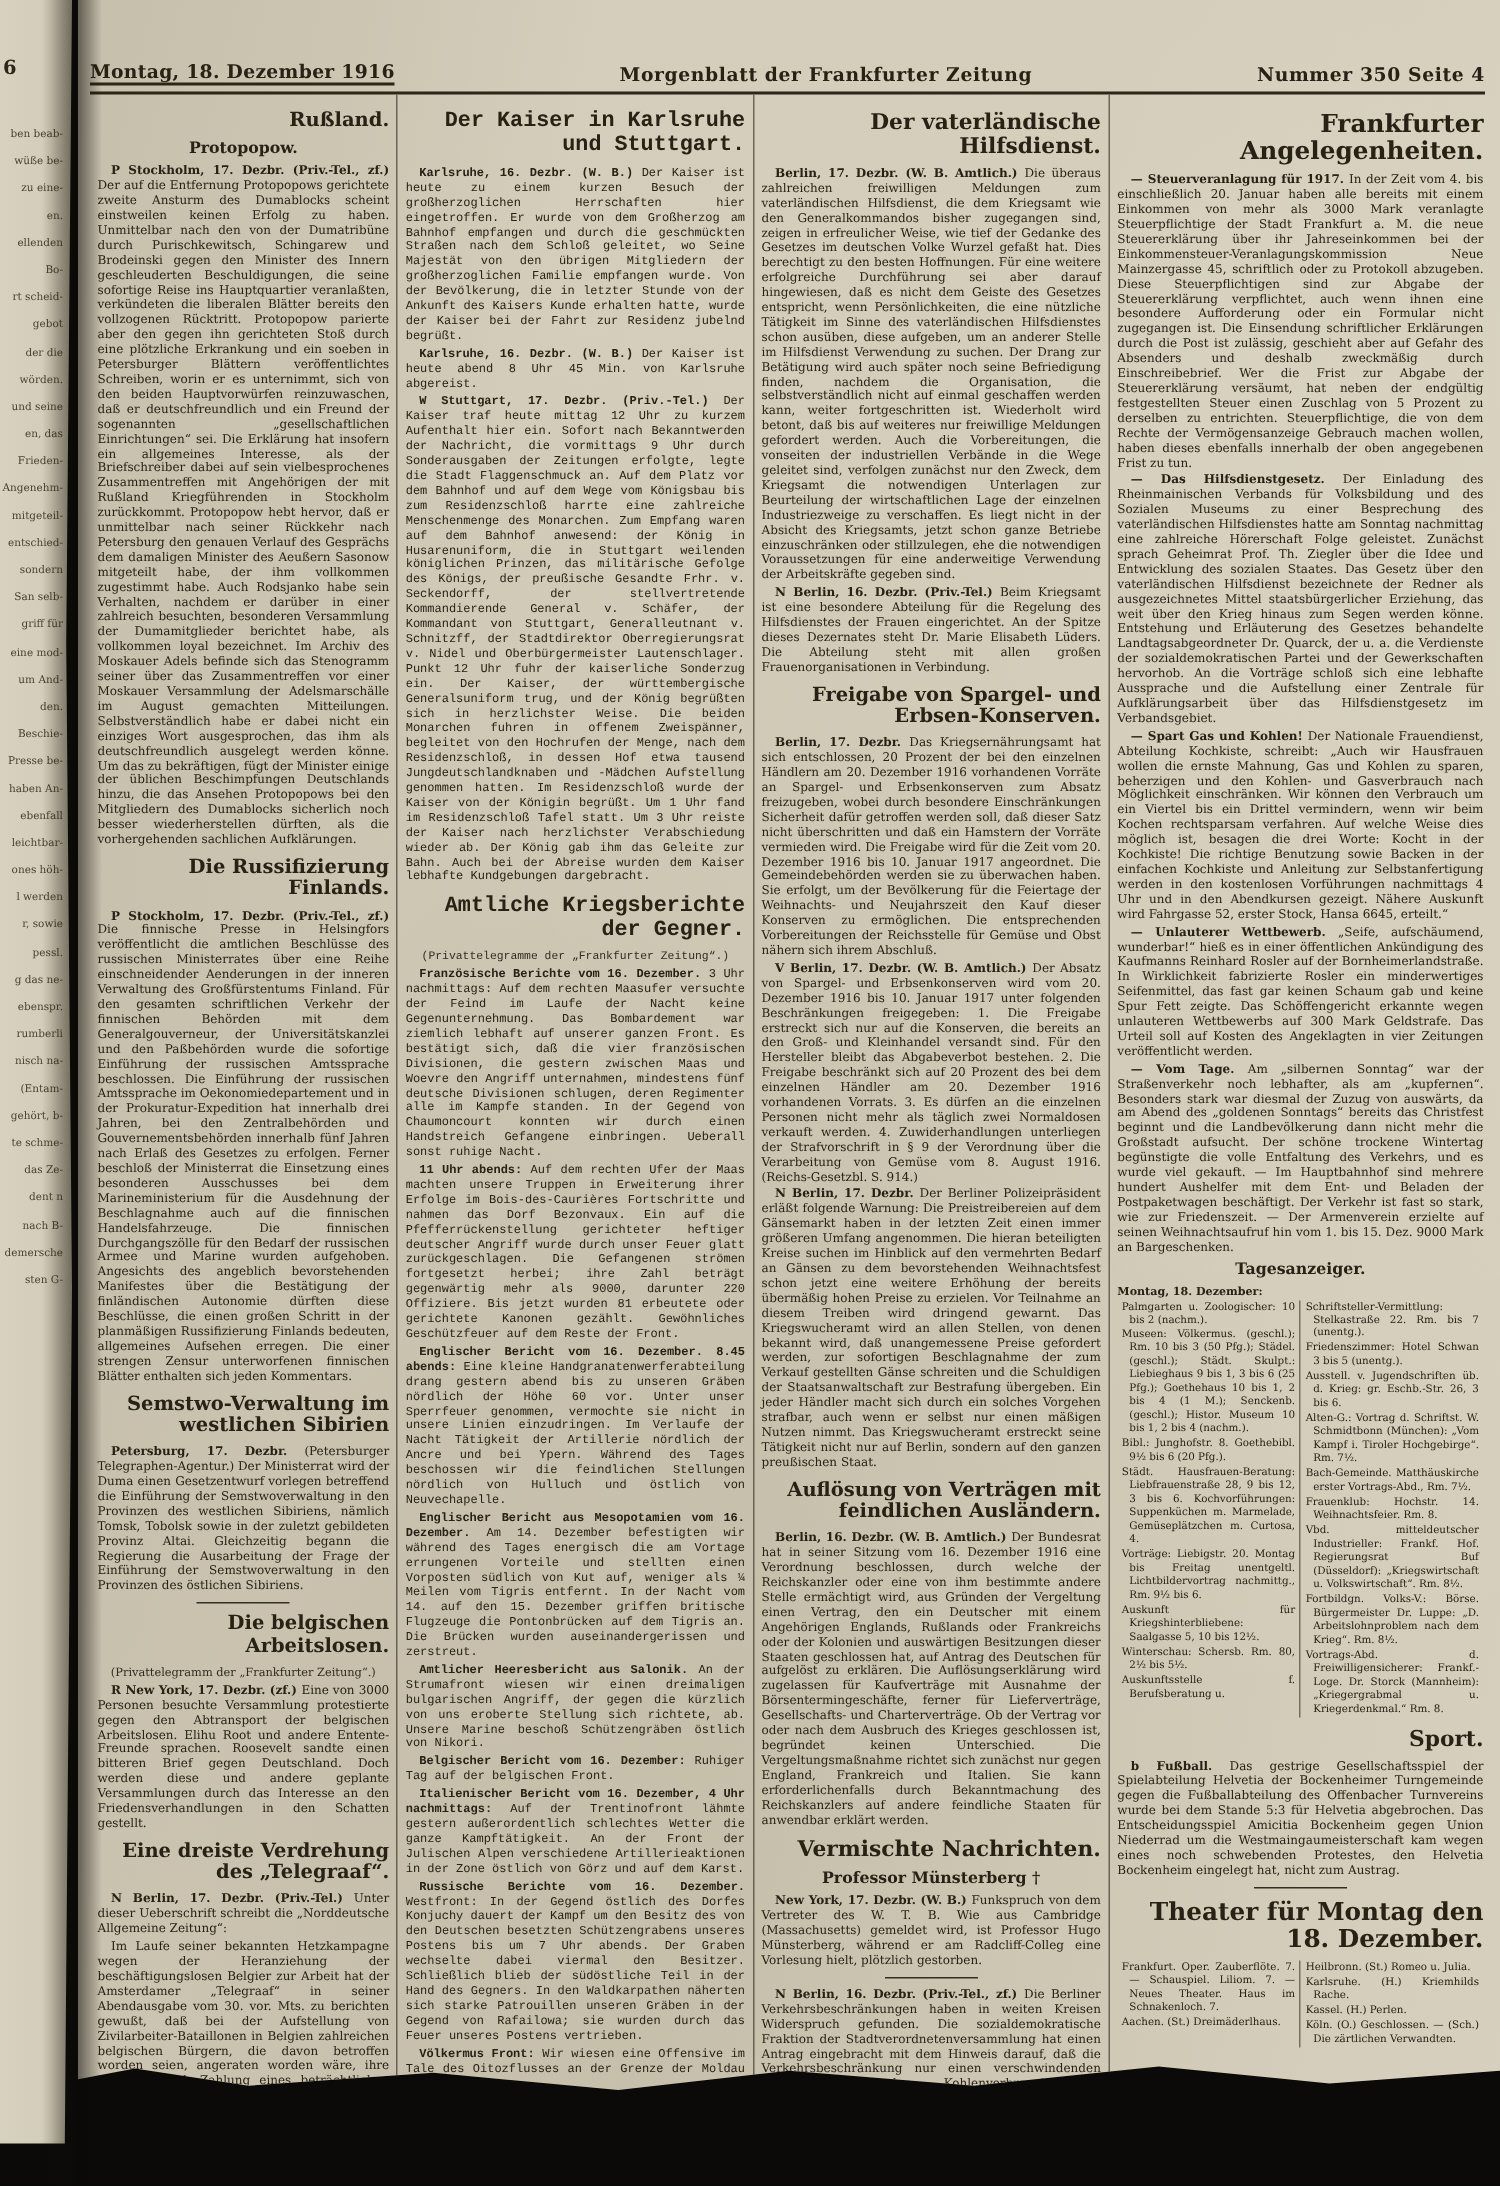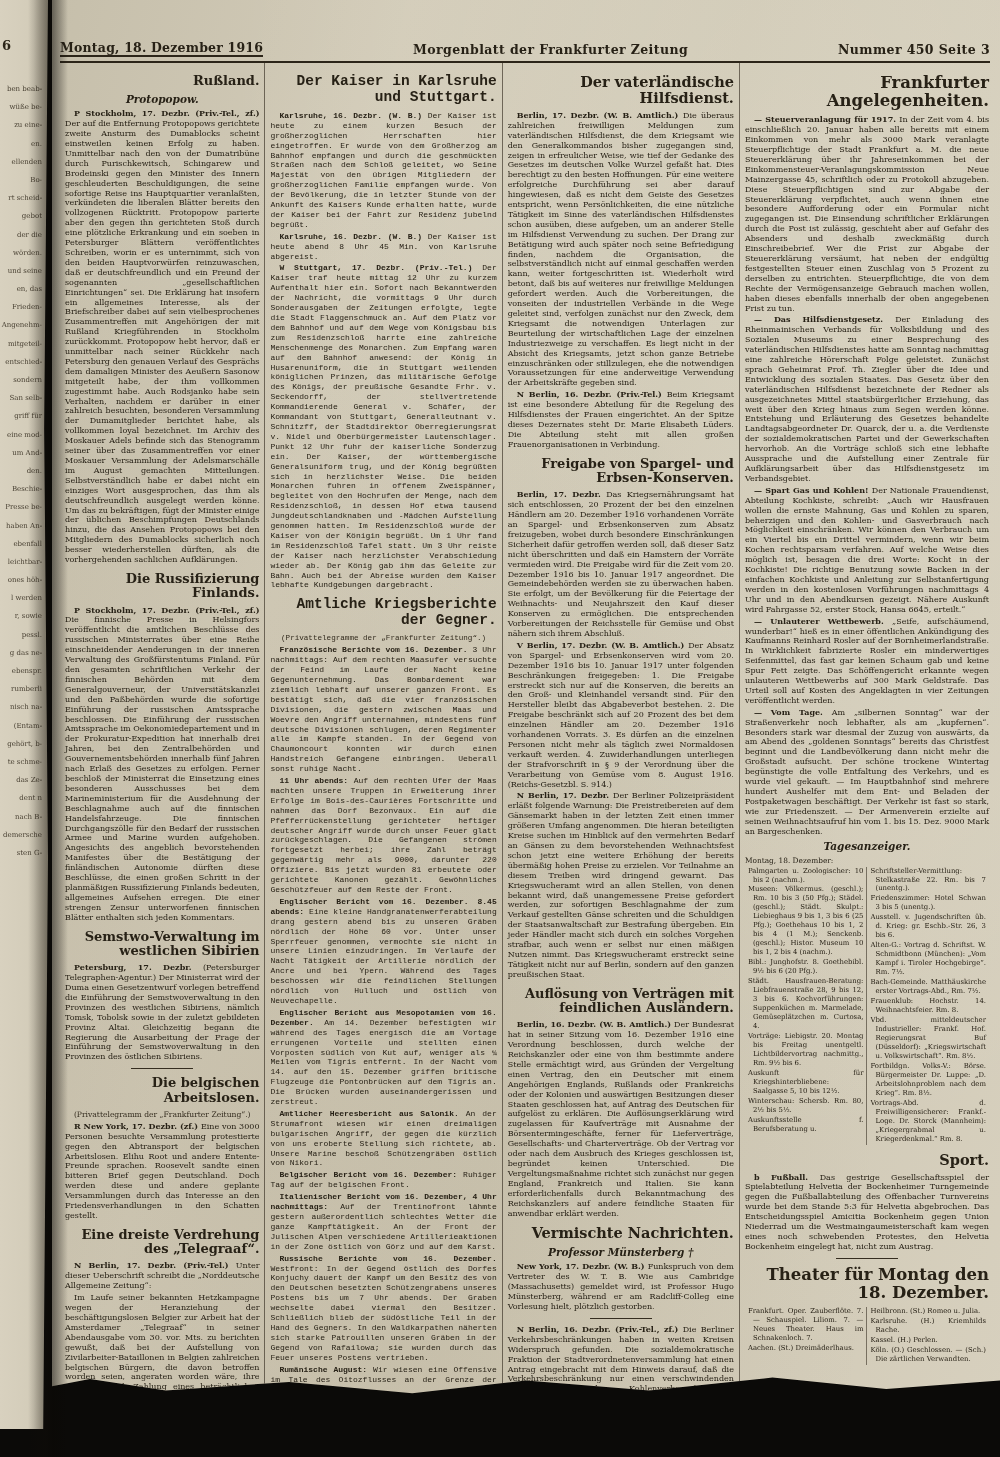--- a/index.html
+++ b/index.html
@@ -47,30 +47,30 @@
   .col + .col{border-left:1px solid rgba(42,34,22,.6);}
   .c0{width:196px;}
   .c1{width:228px;font-family:Liberation Mono, monospace;}
   .c2{width:228px;}
   .c3{width:246px;}
   
   .hl{font-weight:bold;text-align:right;margin:7px 0 5px;line-height:1.1;}
   .hl.md{font-size:13px;}
   .hl.lg{font-size:14.5px;}
   .hl.xl{font-size:16.5px;}
-  .sub{font-weight:bold;text-align:center;font-size:10.5px;margin:3px 0 4px;font-style:italic;}
+  .sub{font-weight:bold;text-align:center;font-size:10.5px;margin:3px 0 4px;}
   .note{text-align:center;font-size:7.6px;margin:0 0 3px;color:#332b1e;}
   .para{font-size:8px;line-height:1.24;text-align:justify;margin:0 0 2px;text-indent:9px;}
   .para .lead{font-weight:bold;}
   .rule{width:62px;border-top:1.6px solid #352d20;margin:6px auto;}
   
   .twocol{display:flex;font-size:6.9px;line-height:1.3;margin:2px 0 3px;}
   .twocol .half{width:50%;padding:0 3px;}
   .twocol .half + .half{border-left:1px solid rgba(42,34,22,.55);}
-  .tc-head{text-align:left;font-weight:normal;font-size:7.4px;margin-bottom:1px;}
+  .tc-head{text-align:left;font-weight:bold;font-size:7.4px;margin-bottom:1px;}
   .entry{margin:0 0 1px;text-indent:-5px;padding-left:5px;text-align:justify;}
   
   .foot{position:absolute;left:0;bottom:0;width:1000px;height:28px;background:#0b0a08;}
 </style>
 </head>
 <body>
 
 <div class="prev-page">
   <div class="prev-pageno">6</div>
   <div style="margin-top:80px;">
@@ -118,21 +118,21 @@
       <div class="frag">demersche</div>
       <div class="frag">sten G-</div>
     </div>
 </div>
 <div class="gutter-shadow"></div>
 
 <div class="paper">
   <div class="masthead">
     <span class="mh-date">Montag, 18. Dezember 1916</span>
     <span class="mh-title">Morgenblatt der Frankfurter Zeitung</span>
-    <span class="mh-number">Nummer 450  Seite 3</span>
+    <span class="mh-number">Nummer 350  Seite 4</span>
   </div>
   <div class="cols">
     <div class="col c0">
         <div class="hl md">Rußland.</div>
         <div class="sub">Protopopow.</div>
         <p class="para"><b class="lead">P Stockholm, 17. Dezbr. (Priv.-Tel., zf.) </b>Der auf die Entfernung Protopopows gerichtete zweite Ansturm des Dumablocks scheint einstweilen keinen Erfolg zu haben. Unmittelbar nach den von der Dumatribüne durch Purischkewitsch, Schingarew und Brodeinski gegen den Minister des Innern geschleuderten Beschuldigungen, die seine sofortige Reise ins Hauptquartier veranlaßten, verkündeten die liberalen Blätter bereits den vollzogenen Rücktritt. Protopopow parierte aber den gegen ihn gerichteten Stoß durch eine plötzliche Erkrankung und ein soeben in Petersburger Blättern veröffentlichtes Schreiben, worin er es unternimmt, sich von den beiden Hauptvorwürfen reinzuwaschen, daß er deutschfreundlich und ein Freund der sogenannten „gesellschaftlichen Einrichtungen“ sei. Die Erklärung hat insofern ein allgemeines Interesse, als der Briefschreiber dabei auf sein vielbesprochenes Zusammentreffen mit Angehörigen der mit Rußland Kriegführenden in Stockholm zurückkommt. Protopopow hebt hervor, daß er unmittelbar nach seiner Rückkehr nach Petersburg den genauen Verlauf des Gesprächs dem damaligen Minister des Aeußern Sasonow mitgeteilt habe, der ihm vollkommen zugestimmt habe. Auch Rodsjanko habe sein Verhalten, nachdem er darüber in einer zahlreich besuchten, besonderen Versammlung der Dumamitglieder berichtet habe, als vollkommen loyal bezeichnet. Im Archiv des Moskauer Adels befinde sich das Stenogramm seiner über das Zusammentreffen vor einer Moskauer Versammlung der Adelsmarschälle im August gemachten Mitteilungen. Selbstverständlich habe er dabei nicht ein einziges Wort ausgesprochen, das ihm als deutschfreundlich ausgelegt werden könne. Um das zu bekräftigen, fügt der Minister einige der üblichen Beschimpfungen Deutschlands hinzu, die das Ansehen Protopopows bei den Mitgliedern des Dumablocks sicherlich noch besser wiederherstellen dürften, als die vorhergehenden sachlichen Aufklärungen.</p>
         <div class="hl md">Die Russifizierung Finlands.</div>
         <p class="para"><b class="lead">P Stockholm, 17. Dezbr. (Priv.-Tel., zf.) </b>Die finnische Presse in Helsingfors veröffentlicht die amtlichen Beschlüsse des russischen Ministerrates über eine Reihe einschneidender Aenderungen in der inneren Verwaltung des Großfürstentums Finland. Für den gesamten schriftlichen Verkehr der finnischen Behörden mit dem Generalgouverneur, der Universitätskanzlei und den Paßbehörden wurde die sofortige Einführung der russischen Amtssprache beschlossen. Die Einführung der russischen Amtssprache im Oekonomiedepartement und in der Prokuratur-Expedition hat innerhalb drei Jahren, bei den Zentralbehörden und Gouvernementsbehörden innerhalb fünf Jahren nach Erlaß des Gesetzes zu erfolgen. Ferner beschloß der Ministerrat die Einsetzung eines besonderen Ausschusses bei dem Marineministerium für die Ausdehnung der Beschlagnahme auch auf die finnischen Handelsfahrzeuge. Die finnischen Durchgangszölle für den Bedarf der russischen Armee und Marine wurden aufgehoben. Angesichts des angeblich bevorstehenden Manifestes über die Bestätigung der finländischen Autonomie dürften diese Beschlüsse, die einen großen Schritt in der planmäßigen Russifizierung Finlands bedeuten, allgemeines Aufsehen erregen. Die einer strengen Zensur unterworfenen finnischen Blätter enthalten sich jeden Kommentars.</p>
         <div class="hl md">Semstwo-Verwaltung im westlichen Sibirien</div>
         <p class="para"><b class="lead">Petersburg, 17. Dezbr. </b>(Petersburger Telegraphen-Agentur.) Der Ministerrat wird der Duma einen Gesetzentwurf vorlegen betreffend die Einführung der Semstwoverwaltung in den Provinzen des westlichen Sibiriens, nämlich Tomsk, Tobolsk sowie in der zuletzt gebildeten Provinz Altai. Gleichzeitig begann die Regierung die Ausarbeitung der Frage der Einführung der Semstwoverwaltung in den Provinzen des östlichen Sibiriens.</p>
@@ -152,21 +152,21 @@
         <div class="hl lg">Amtliche Kriegsberichte der Gegner.</div>
         <div class="note">(Privattelegramme der „Frankfurter Zeitung“.)</div>
         <p class="para"><b class="lead">Französische Berichte vom 16. Dezember. </b>3 Uhr nachmittags: Auf dem rechten Maasufer versuchte der Feind im Laufe der Nacht keine Gegenunternehmung. Das Bombardement war ziemlich lebhaft auf unserer ganzen Front. Es bestätigt sich, daß die vier französischen Divisionen, die gestern zwischen Maas und Woevre den Angriff unternahmen, mindestens fünf deutsche Divisionen schlugen, deren Regimenter alle im Kampfe standen. In der Gegend von Chaumoncourt konnten wir durch einen Handstreich Gefangene einbringen. Ueberall sonst ruhige Nacht.</p>
         <p class="para"><b class="lead">11 Uhr abends: </b>Auf dem rechten Ufer der Maas machten unsere Truppen in Erweiterung ihrer Erfolge im Bois-des-Caurières Fortschritte und nahmen das Dorf Bezonvaux. Ein auf die Pfefferrückenstellung gerichteter heftiger deutscher Angriff wurde durch unser Feuer glatt zurückgeschlagen. Die Gefangenen strömen fortgesetzt herbei; ihre Zahl beträgt gegenwärtig mehr als 9000, darunter 220 Offiziere. Bis jetzt wurden 81 erbeutete oder gerichtete Kanonen gezählt. Gewöhnliches Geschützfeuer auf dem Reste der Front.</p>
         <p class="para"><b class="lead">Englischer Bericht vom 16. Dezember. 8.45 abends: </b>Eine kleine Handgranatenwerferabteilung drang gestern abend bis zu unseren Gräben nördlich der Höhe 60 vor. Unter unser Sperrfeuer genommen, vermochte sie nicht in unsere Linien einzudringen. Im Verlaufe der Nacht Tätigkeit der Artillerie nördlich der Ancre und bei Ypern. Während des Tages beschossen wir die feindlichen Stellungen nördlich von Hulluch und östlich von Neuvechapelle.</p>
         <p class="para"><b class="lead">Englischer Bericht aus Mesopotamien vom 16. Dezember. </b>Am 14. Dezember befestigten wir während des Tages energisch die am Vortage errungenen Vorteile und stellten einen Vorposten südlich von Kut auf, weniger als ¼ Meilen vom Tigris entfernt. In der Nacht vom 14. auf den 15. Dezember griffen britische Flugzeuge die Pontonbrücken auf dem Tigris an. Die Brücken wurden auseinandergerissen und zerstreut.</p>
         <p class="para"><b class="lead">Amtlicher Heeresbericht aus Salonik. </b>An der Strumafront wiesen wir einen dreimaligen bulgarischen Angriff, der gegen die kürzlich von uns eroberte Stellung sich richtete, ab. Unsere Marine beschoß Schützengräben östlich von Nikori.</p>
         <p class="para"><b class="lead">Belgischer Bericht vom 16. Dezember: </b>Ruhiger Tag auf der belgischen Front.</p>
         <p class="para"><b class="lead">Italienischer Bericht vom 16. Dezember, 4 Uhr nachmittags: </b>Auf der Trentinofront lähmte gestern außerordentlich schlechtes Wetter die ganze Kampftätigkeit. An der Front der Julischen Alpen verschiedene Artillerieaktionen in der Zone östlich von Görz und auf dem Karst.</p>
         <p class="para"><b class="lead">Russische Berichte vom 16. Dezember. </b>Westfront: In der Gegend östlich des Dorfes Konjuchy dauert der Kampf um den Besitz des von den Deutschen besetzten Schützengrabens unseres Postens bis um 7 Uhr abends. Der Graben wechselte dabei viermal den Besitzer. Schließlich blieb der südöstliche Teil in der Hand des Gegners. In den Waldkarpathen näherten sich starke Patrouillen unseren Gräben in der Gegend von Rafailowa; sie wurden durch das Feuer unseres Postens vertrieben.</p>
-        <p class="para"><b class="lead">Rumänische August: </b>Wir wiesen eine Offensive im Tale des Oitozflusses an der Grenze der Moldau ab.</p>
+        <p class="para"><b class="lead">Völkermus Front: </b>Wir wiesen eine Offensive im Tale des Oitozflusses an der Grenze der Moldau ab.</p>
         <p class="para"><b class="lead">Kaukasusfront: </b>Keine bedeutende Veränderung zu melden.</p>
         <p class="para"><b class="lead">Unsere Kriegsschiffe bombardierten </b>am 13. Dezember erfolgreich den Hafen von Baltschik, um die Mühlen zu zerstören, die der bulgarischen Armee das Mehl liefern. Unsere Fahrzeuge wurden von den feindlichen Küstenbatterien ergebnislos beschossen und von Wasserflugzeugen sowie von Tauchbooten angegriffen.</p>
         <p class="para"><b class="lead">London, 17. Dezbr. (W. B.) </b>Die Admiralität meldet: Ein Geschwader unserer Seeflugzeuge griff am 15. Dezember Razlowoi 60 Km. östlich von Ilip an. Es wurden zahlreiche Bomben abgeworfen, viele Treffer beobachtet.</p>
       </div>
     <div class="col c2">
         <div class="hl lg">Der vaterländische Hilfsdienst.</div>
         <p class="para"><b class="lead">Berlin, 17. Dezbr. (W. B. Amtlich.) </b>Die überaus zahlreichen freiwilligen Meldungen zum vaterländischen Hilfsdienst, die dem Kriegsamt wie den Generalkommandos bisher zugegangen sind, zeigen in erfreulicher Weise, wie tief der Gedanke des Gesetzes im deutschen Volke Wurzel gefaßt hat. Dies berechtigt zu den besten Hoffnungen. Für eine weitere erfolgreiche Durchführung sei aber darauf hingewiesen, daß es nicht dem Geiste des Gesetzes entspricht, wenn Persönlichkeiten, die eine nützliche Tätigkeit im Sinne des vaterländischen Hilfsdienstes schon ausüben, diese aufgeben, um an anderer Stelle im Hilfsdienst Verwendung zu suchen. Der Drang zur Betätigung wird auch später noch seine Befriedigung finden, nachdem die Organisation, die selbstverständlich nicht auf einmal geschaffen werden kann, weiter fortgeschritten ist. Wiederholt wird betont, daß bis auf weiteres nur freiwillige Meldungen gefordert werden. Auch die Vorbereitungen, die vonseiten der industriellen Verbände in die Wege geleitet sind, verfolgen zunächst nur den Zweck, dem Kriegsamt die notwendigen Unterlagen zur Beurteilung der wirtschaftlichen Lage der einzelnen Industriezweige zu verschaffen. Es liegt nicht in der Absicht des Kriegsamts, jetzt schon ganze Betriebe einzuschränken oder stillzulegen, ehe die notwendigen Voraussetzungen für eine anderweitige Verwendung der Arbeitskräfte gegeben sind.</p>
         <p class="para"><b class="lead">N Berlin, 16. Dezbr. (Priv.-Tel.) </b>Beim Kriegsamt ist eine besondere Abteilung für die Regelung des Hilfsdienstes der Frauen eingerichtet. An der Spitze dieses Dezernates steht Dr. Marie Elisabeth Lüders. Die Abteilung steht mit allen großen Frauenorganisationen in Verbindung.</p>
         <div class="hl md">Freigabe von Spargel- und Erbsen-Konserven.</div>
         <p class="para"><b class="lead">Berlin, 17. Dezbr. </b>Das Kriegsernährungsamt hat sich entschlossen, 20 Prozent der bei den einzelnen Händlern am 20. Dezember 1916 vorhandenen Vorräte an Spargel- und Erbsenkonserven zum Absatz freizugeben, wobei durch besondere Einschränkungen Sicherheit dafür getroffen werden soll, daß dieser Satz nicht überschritten und daß ein Hamstern der Vorräte vermieden wird. Die Freigabe wird für die Zeit vom 20. Dezember 1916 bis 10. Januar 1917 angeordnet. Die Gemeindebehörden werden sie zu überwachen haben. Sie erfolgt, um der Bevölkerung für die Feiertage der Weihnachts- und Neujahrszeit den Kauf dieser Konserven zu ermöglichen. Die entsprechenden Vorbereitungen der Reichsstelle für Gemüse und Obst nähern sich ihrem Abschluß.</p>

